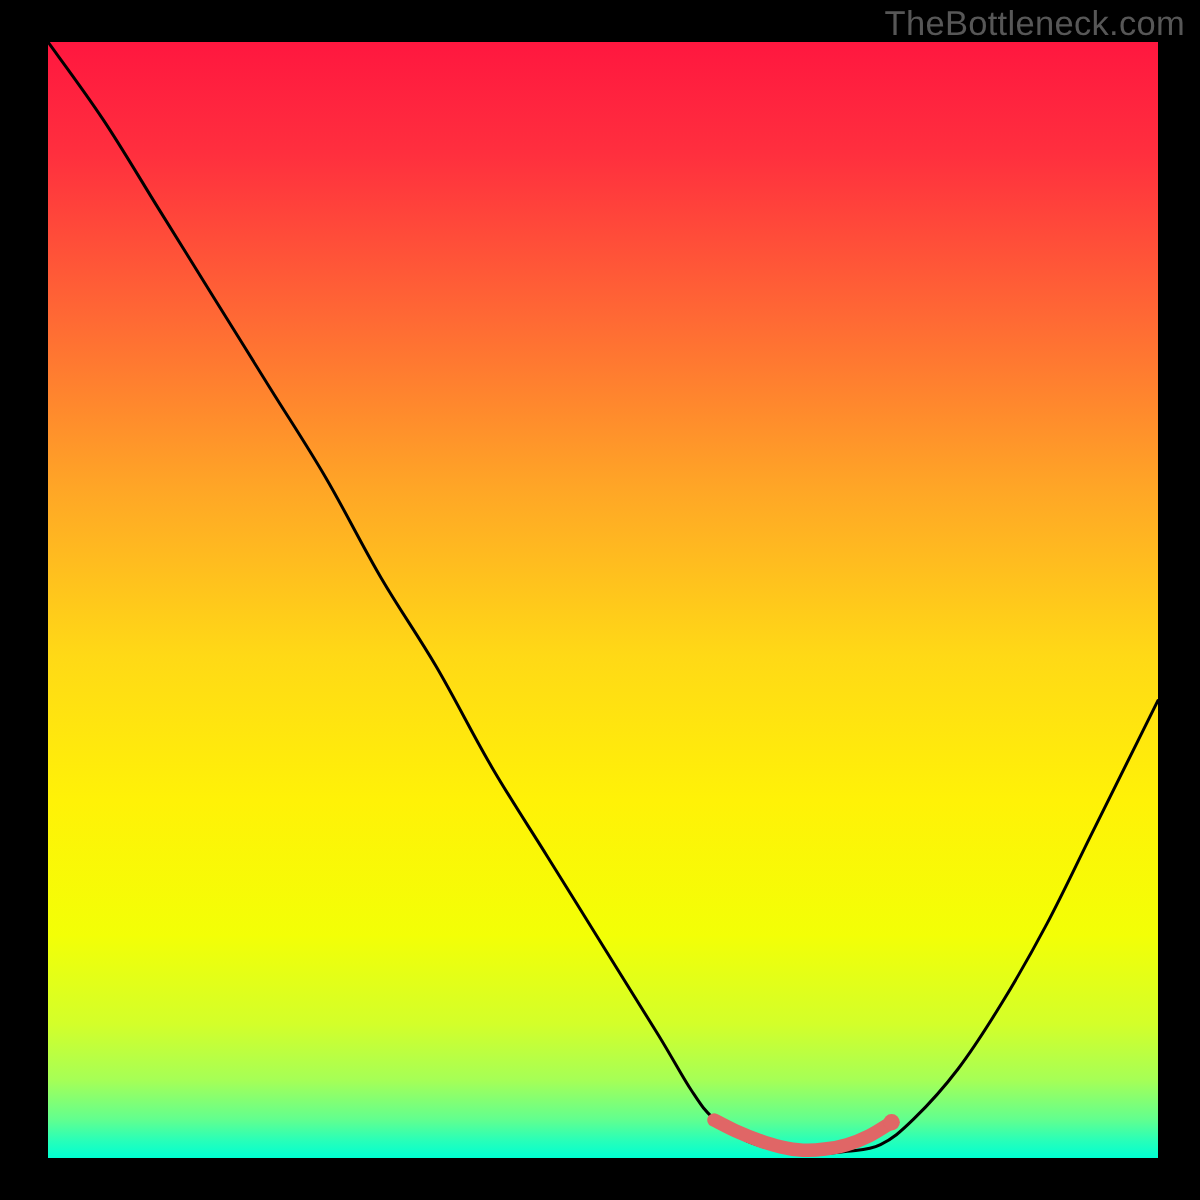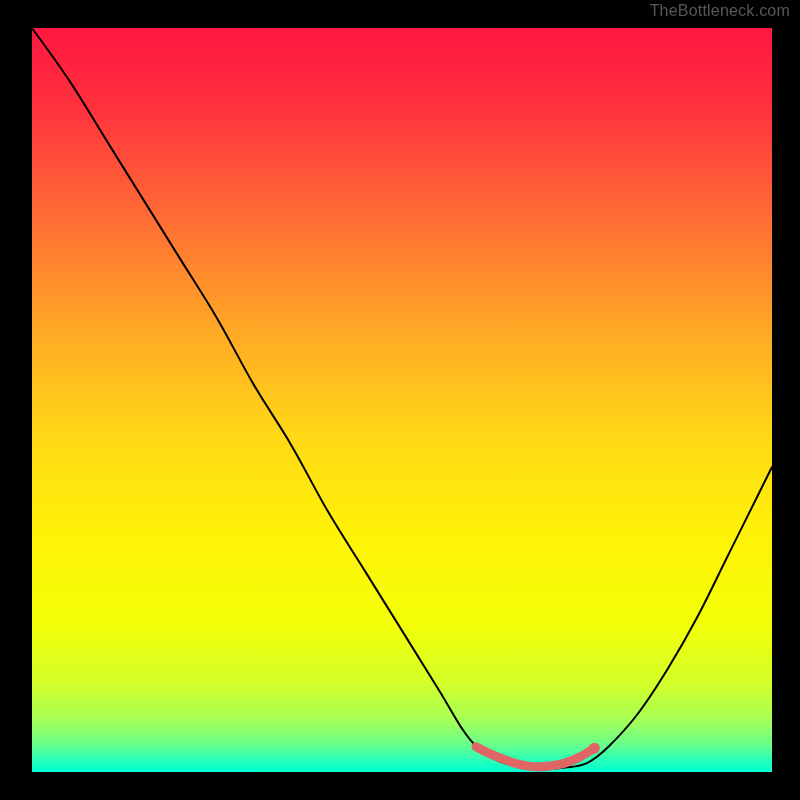--- a/index.html
+++ b/index.html
@@ -32,21 +32,21 @@
   .curve-svg {
     position: absolute;
     left: 0;
     top: 0;
   }
   .attribution {
     position: absolute;
     top: 2px;
     right: 10px;
     font-family: Arial, Helvetica, sans-serif;
-    font-size: 16px;
+    font-size: 23px;
     color: #575757;
     letter-spacing: 0.2px;
   }
 </style>
 </head>
 <body>
 
 <div class="frame">
   <div class="plot-area" id="plot-area" style="left: 32px; top: 28px; width: 740px; height: 744px;">
     <svg class="gradient" id="grad-svg" width="740" height="744">

